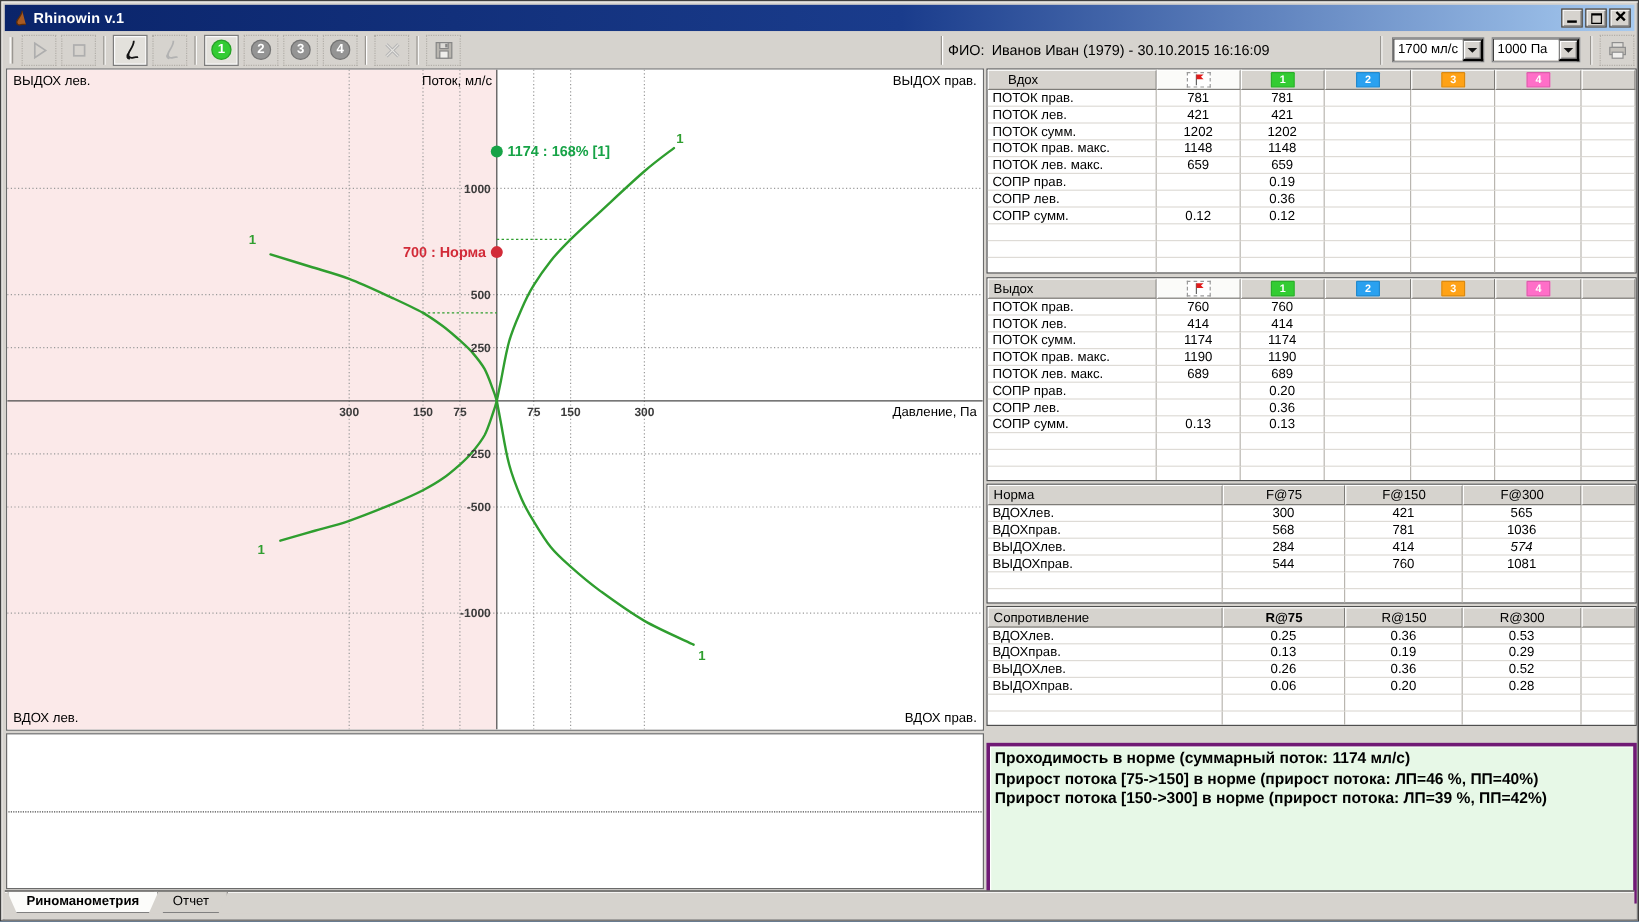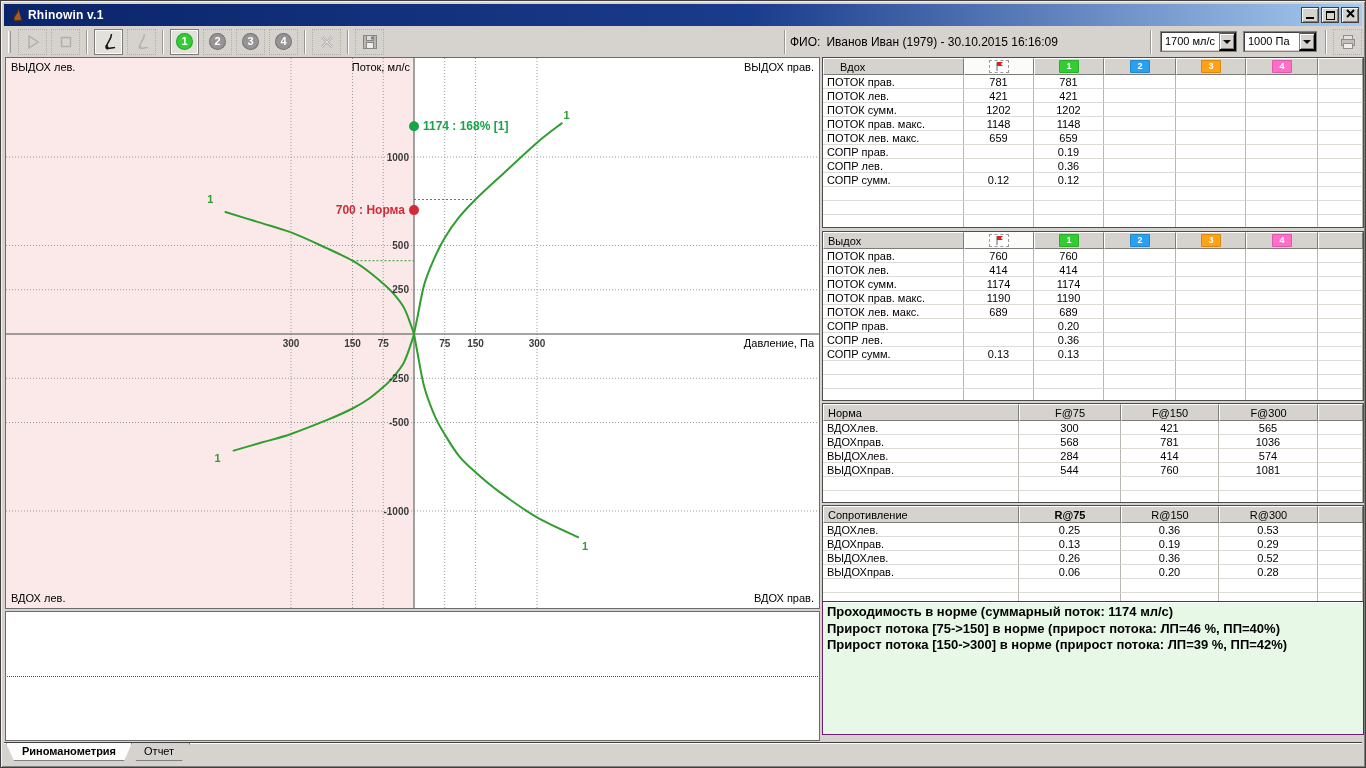--- a/index.html
+++ b/index.html
@@ -52,22 +52,22 @@
   .hcell.center{justify-content:center;padding:0;}
   .hcell.white{background:#fbfbf9;}
   .flagbox{width:20px;height:13px;background:#fff;border:1px dashed #9a9a9a;display:flex;align-items:center;justify-content:center;}
   .chip{display:block;min-width:20px;height:13px;border-radius:1px;color:#fff;font-weight:bold;font-size:9px;
         line-height:13px;text-align:center;box-shadow:inset 0 0 0 1px rgba(0,0,0,.15);}
   .lcell{font-size:11px;color:#000;padding:1px 0 0 4px;border-right:1px solid #b9b6b0;border-bottom:1px solid #dedbd6;
          white-space:nowrap;overflow:hidden;}
   .vcell{font-size:11px;color:#000;text-align:center;padding-top:1px;border-right:1px solid #b9b6b0;border-bottom:1px solid #dedbd6;
          white-space:nowrap;overflow:hidden;}
   
-  .conclusion{position:absolute;left:0;top:544px;width:542px;height:134px;background:#e7f8e7;
-              border:1px solid #701a75;box-shadow:inset 1px 1px 0 #fff;padding:2px 4px;}
+  .conclusion{position:absolute;left:0;top:562px;width:542px;height:134px;background:#e7f8e7;
+              border:3px solid #701a75;box-shadow:inset 1px 1px 0 #fff;padding:2px 4px;}
   .conclusion div{font-size:13px;font-weight:bold;color:#000;line-height:16.5px;}
   
   .tabbar{position:absolute;left:3px;right:3px;top:741px;height:19px;background:#d6d3ce;border-top:1px solid #404040;
           box-shadow:inset 0 1px 0 #fff;display:flex;padding-left:2px;}
   .tab{position:relative;height:18px;margin-right:-4px;padding:2px 16px 0 16px;font-size:11px;color:#000;
        background:#d6d3ce;clip-path:polygon(0 0,100% 0,calc(100% - 8px) 100%,8px 100%);
        box-shadow:inset 1px -1px 0 #808080, inset -1px 0 0 #808080;}
   .tab.active{background:#fcfcfa;font-weight:bold;z-index:2;}
   .statusbar{position:absolute;left:3px;right:3px;top:760px;height:5px;background:#d6d3ce;}
   svg text{font-family:"Liberation Sans",sans-serif;}
@@ -514,21 +514,21 @@
           <div class="lcell" style="width: 196px;">ВДОХправ.</div>
           <div class="vcell" style="width: 102px;">568</div>
           <div class="vcell" style="width: 98px;">781</div>
           <div class="vcell" style="width: 99px;">1036</div>
           <div class="vcell" style="width: 45px;"></div>
         </div>
         <div class="dt-row">
           <div class="lcell" style="width: 196px;">ВЫДОХлев.</div>
           <div class="vcell" style="width: 102px;">284</div>
           <div class="vcell" style="width: 98px;">414</div>
-          <div class="vcell" style="width: 99px;">574</div>
+          <div class="vcell" style="width: 99px; font-style: italic;">574</div>
           <div class="vcell" style="width: 45px;"></div>
         </div>
         <div class="dt-row">
           <div class="lcell" style="width: 196px;">ВЫДОХправ.</div>
           <div class="vcell" style="width: 102px;">544</div>
           <div class="vcell" style="width: 98px;">760</div>
           <div class="vcell" style="width: 99px;">1081</div>
           <div class="vcell" style="width: 45px;"></div>
         </div>
         <div class="dt-row">

